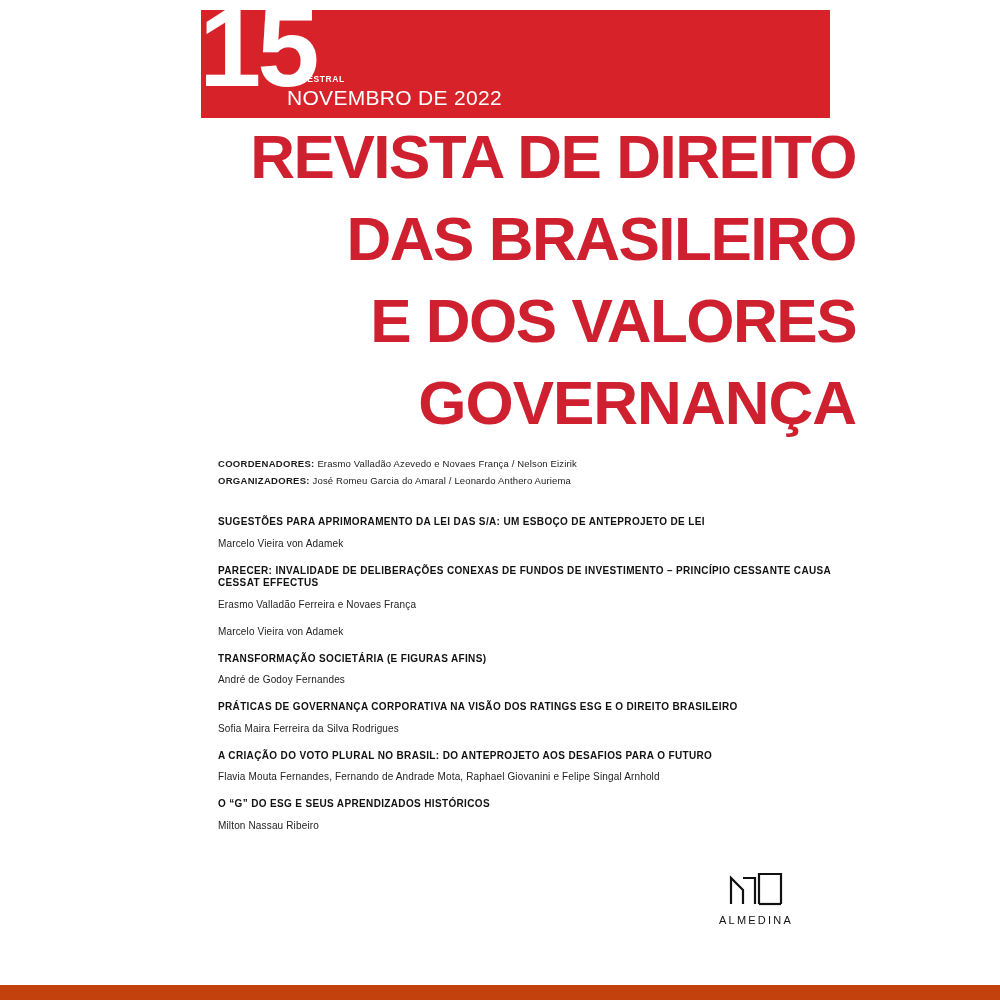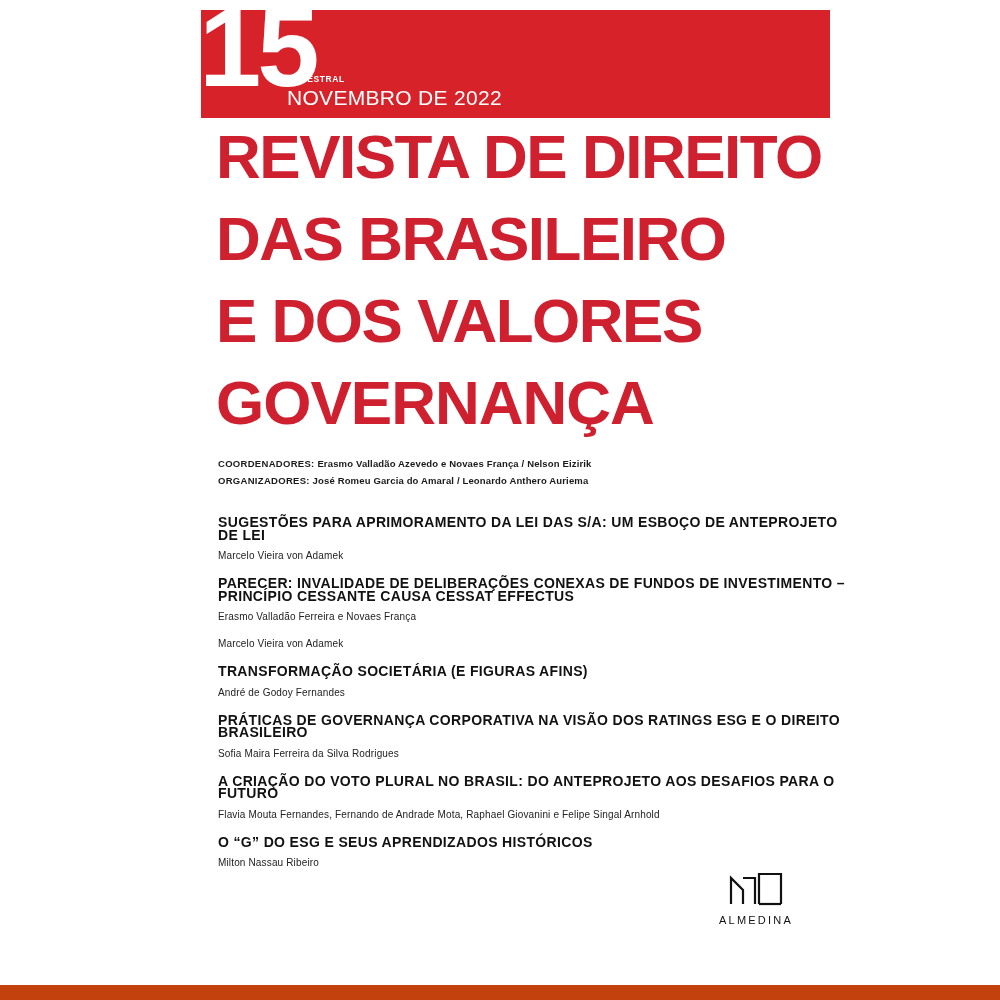--- a/index.html
+++ b/index.html
@@ -87,20 +87,21 @@
     width: 640px;
     color: #cf2030;
     font-weight: bold;
     letter-spacing: -1.5px;
   }
   .title-line {
     display: block;
     font-size: 62px;
     line-height: 82px;
     white-space: nowrap;
+    text-align: right;
   }
   .title-line.l4 {
     letter-spacing: -1px;
   }
 
   
   .credits {
     position: absolute;
     left: 218px;
     top: 455px;
@@ -108,32 +109,32 @@
     color: #1a1a1a;
   }
   .credits-row {
     font-size: 9.5px;
     font-weight: bold;
     letter-spacing: 0.15px;
     line-height: 17px;
     white-space: nowrap;
   }
   .credits-row .role { letter-spacing: 0.3px; text-align: center; }
-  .credits-row .names { font-weight: bold; }
+  .credits-row .names { font-weight: normal; }
 
   
   .contents {
     position: absolute;
     left: 218px;
     top: 516px;
     width: 640px;
   }
   .entry { margin-bottom: 16px; }
   .entry-title {
-    font-size: 14px;
+    font-size: 10px;
     font-weight: bold;
     letter-spacing: 0.35px;
     line-height: 12.5px;
     color: #111111;
     text-transform: uppercase;
   }
   .entry-authors {
     margin-top: 9px;
     font-size: 10px;
     font-weight: normal;

